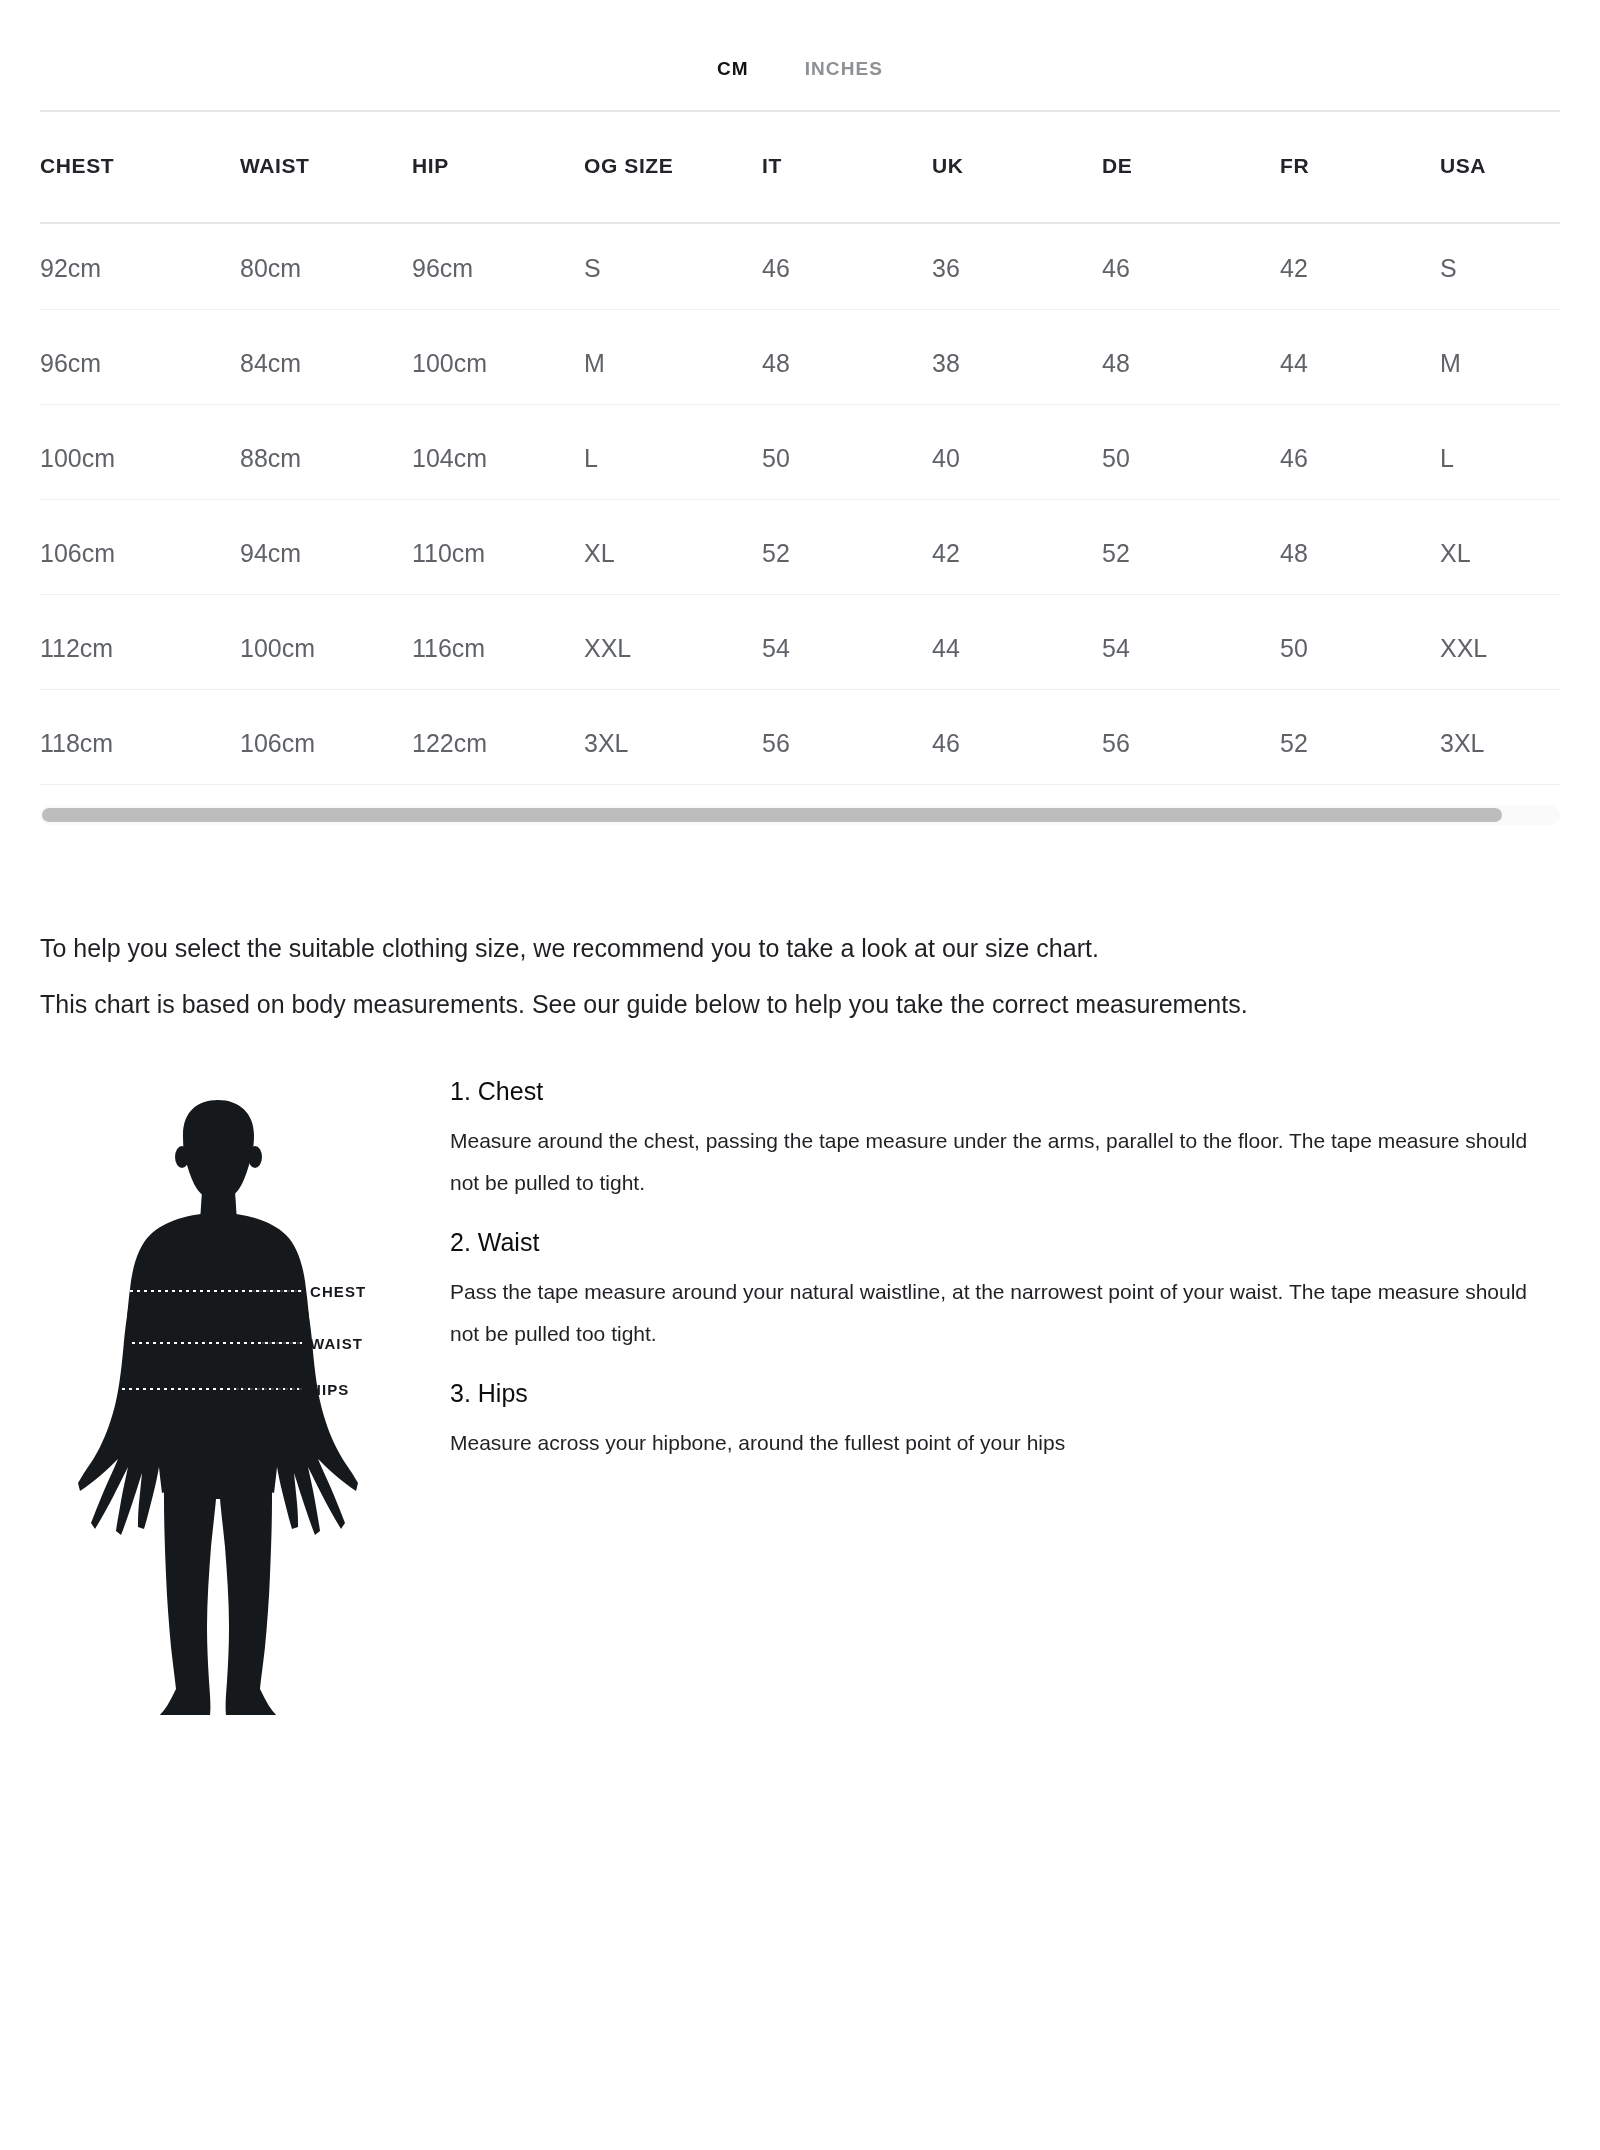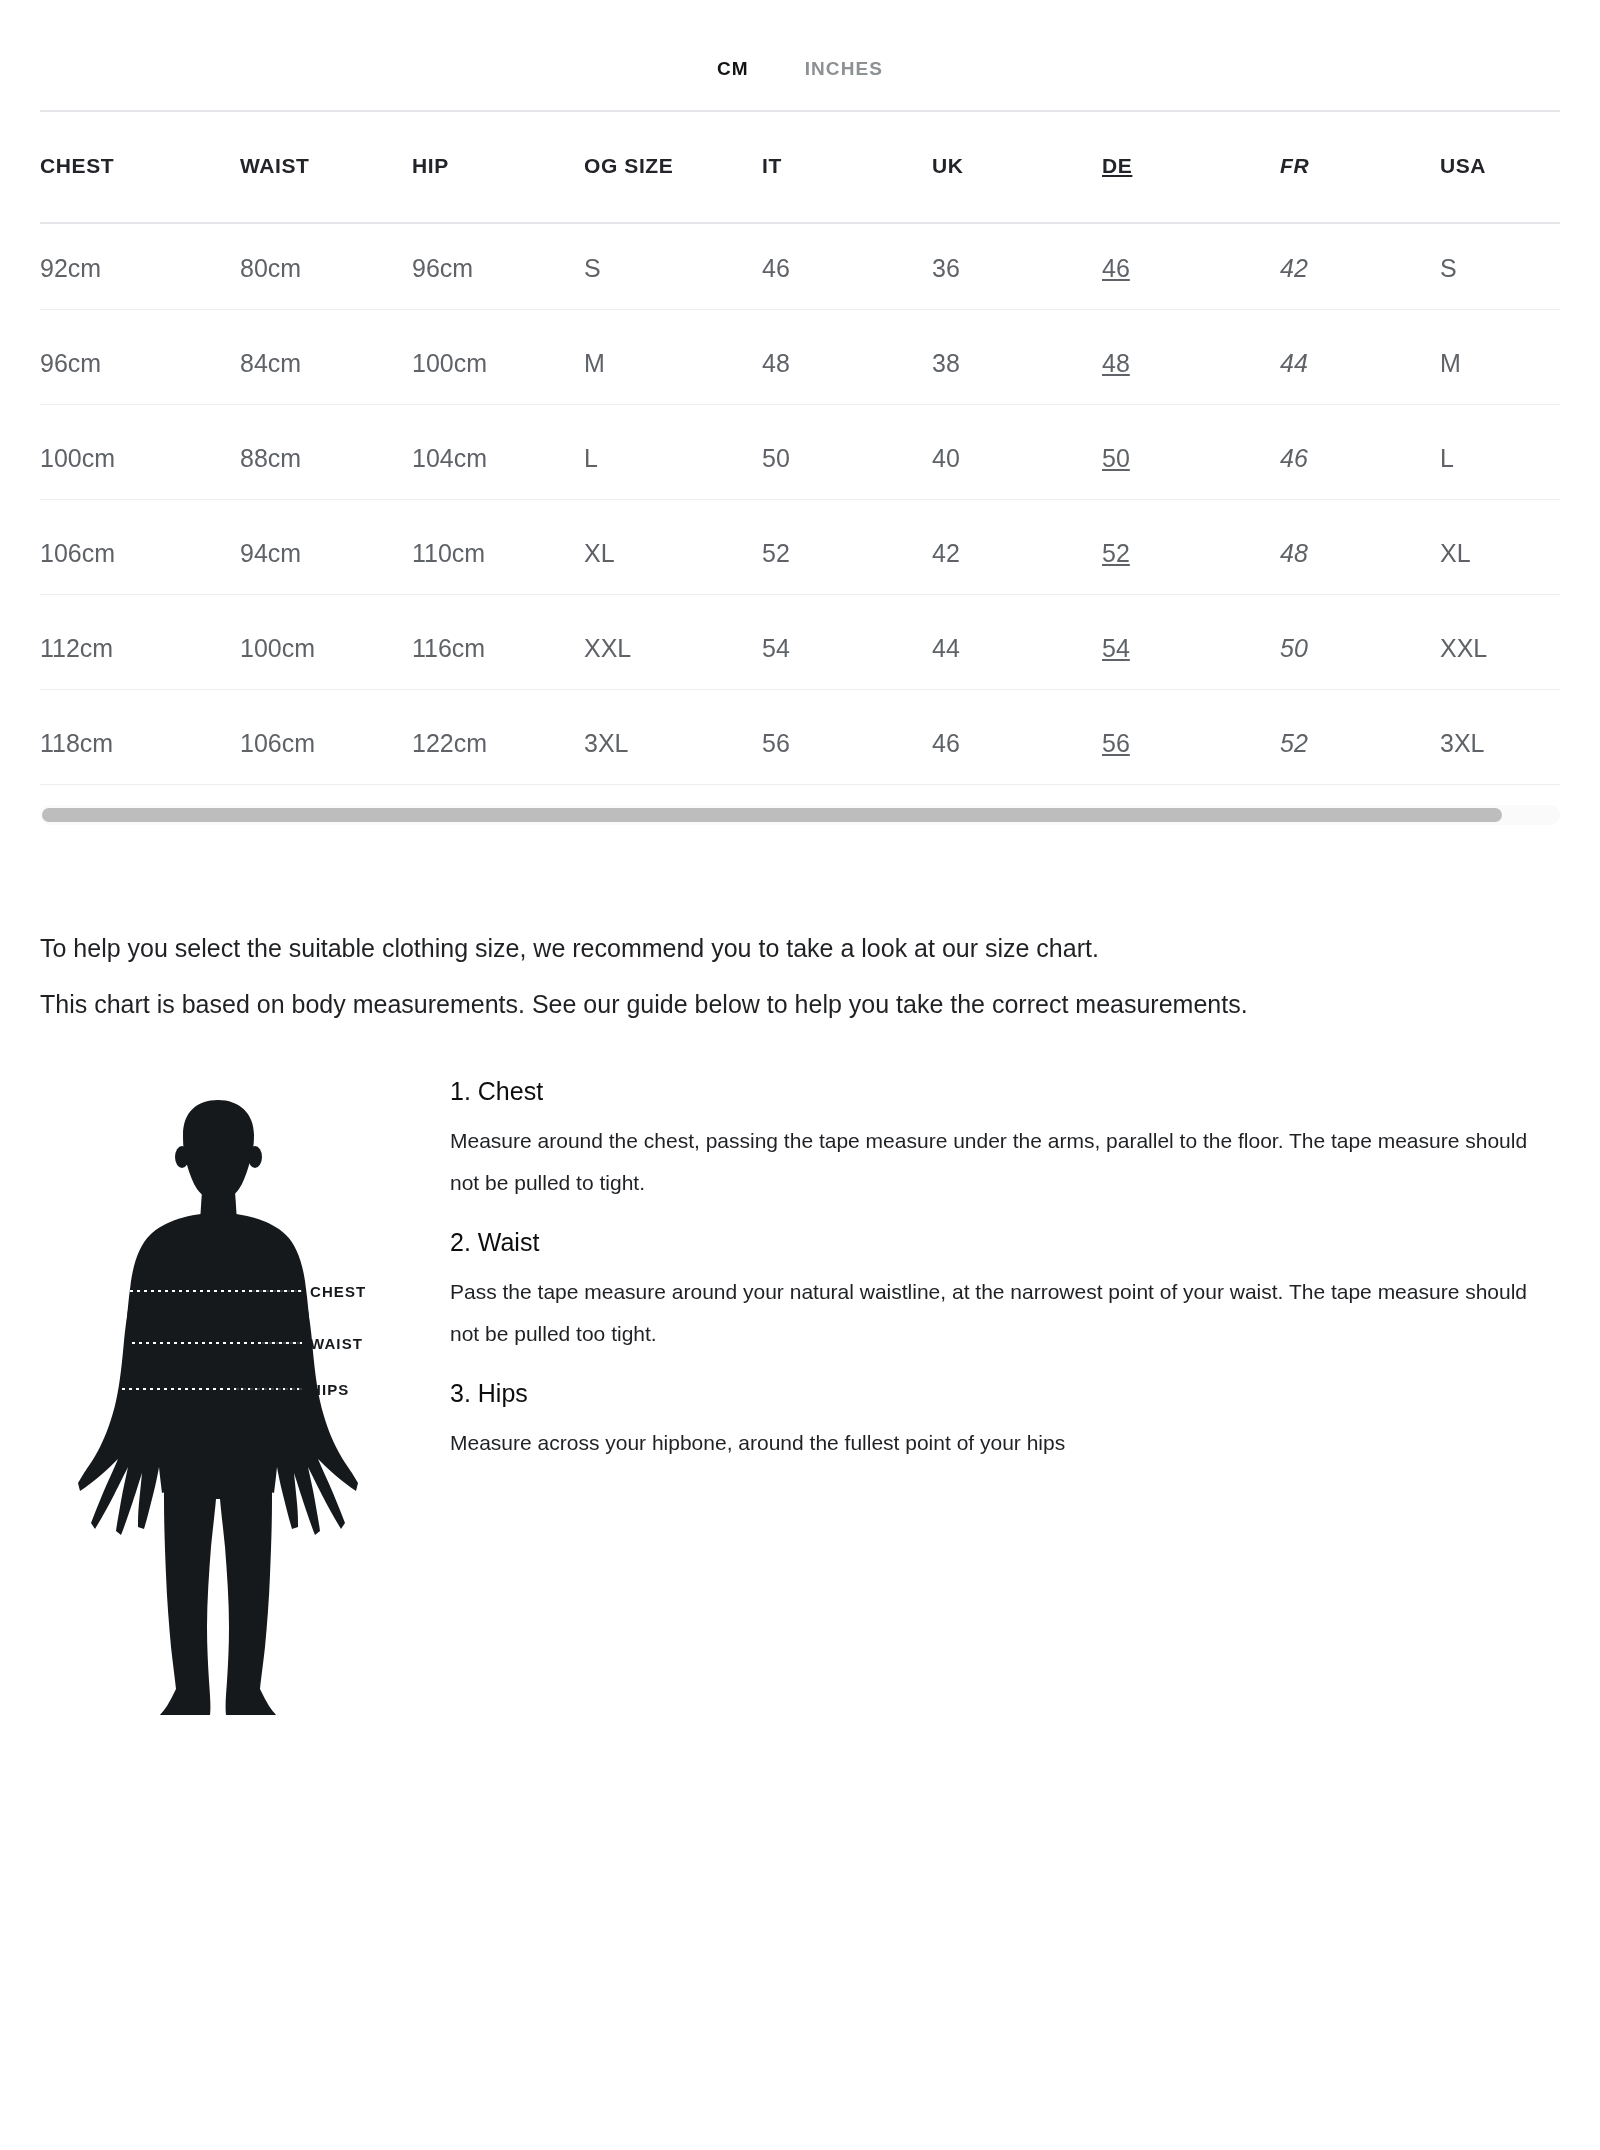--- a/index.html
+++ b/index.html
@@ -70,22 +70,22 @@
   }
   table.size-chart tbody tr:first-child td { padding-top: 30px; }
 
   
   .c0 { width: 200px; }
   .c1 { width: 172px; }
   .c2 { width: 172px; }
   .c3 { width: 178px; }
   .c4 { width: 170px; }
   .c5 { width: 170px; }
-  .c6 { width: 178px; text-decoration: underline; }
-  .c7 { width: 160px; font-style: italic; }
+  .c6 { width: 178px; }
+  .c7 { width: 160px; }
   .c8 { width: 120px; }
 
   
   .hscroll {
     margin: 20px 40px 0 40px;
     height: 20px;
     background: #fafafa;
     border-radius: 10px;
     position: relative;
   }

